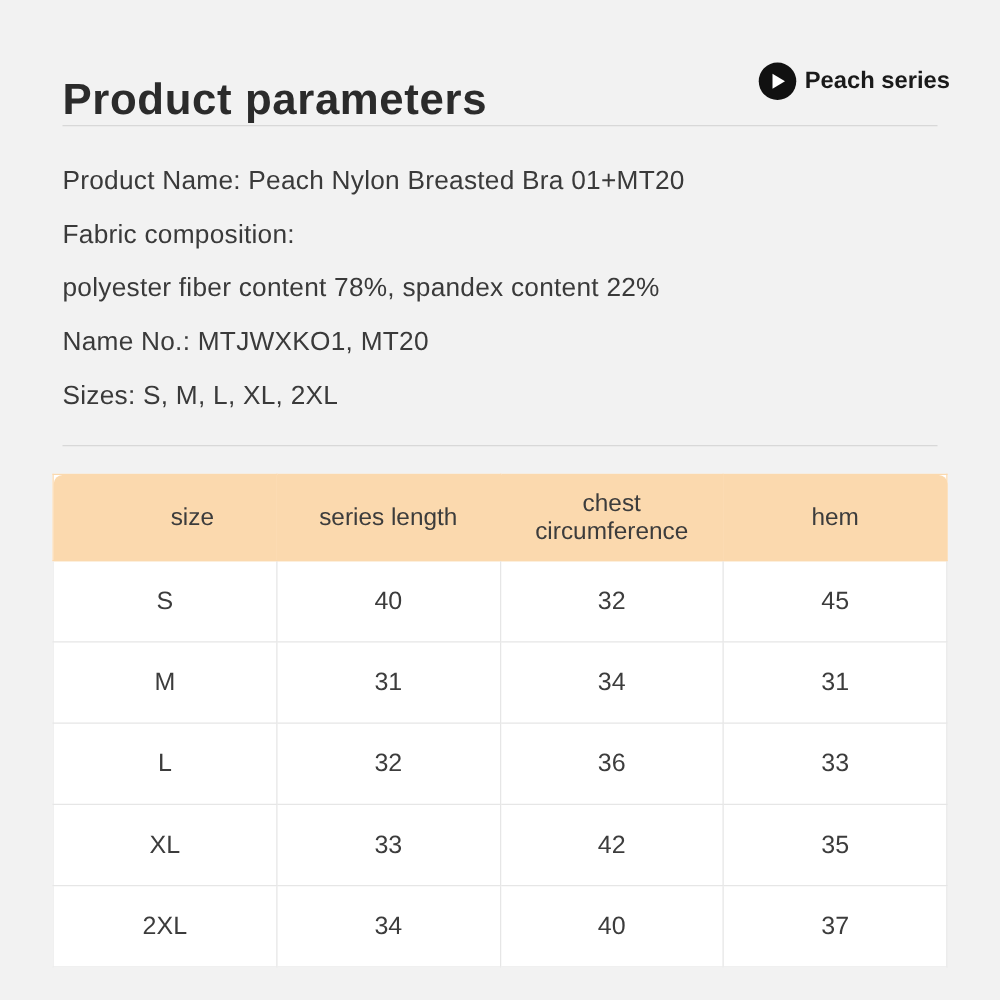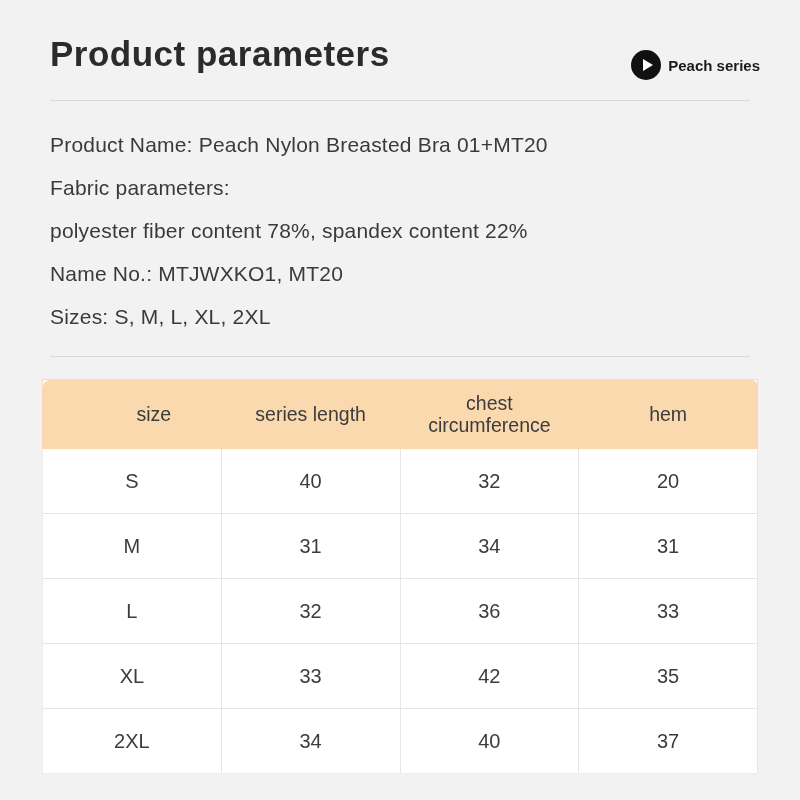--- a/index.html
+++ b/index.html
@@ -18,21 +18,21 @@
     position: relative;
     width: 800px;
     height: 800px;
     box-sizing: border-box;
     padding: 0 40px;
   }
   .header {
     position: relative;
     height: 100px;
     display: flex;
-    align-items: center;
+    align-items: flex-end;
   }
   .title {
     font-size: 35px;
     font-weight: bold;
     color: #2b2b2b;
     letter-spacing: 0.5px;
     margin-left: 10px;
     margin-top: 8px;
   }
   .series-badge {
@@ -54,21 +54,21 @@
   }
   .play-tri {
     width: 0;
     height: 0;
     border-left: 10px solid #ffffff;
     border-top: 6px solid transparent;
     border-bottom: 6px solid transparent;
     margin-left: 3px;
   }
   .series-text {
-    font-size: 15px;
+    font-size: 19px;
     font-weight: bold;
     color: #1a1a1a;
   }
   .divider {
     height: 1px;
     background: #d8d8d8;
     margin: 0 10px;
   }
   .info-block {
     padding: 22px 10px 18px 10px;
@@ -137,21 +137,21 @@
         <span class="play-tri"></span>
       </span>
       <span class="series-text">Peach series</span>
     </div>
   </div>
 
   <div class="divider"></div>
 
   <div class="info-block">
     <div class="info-line">Product Name: Peach Nylon Breasted Bra 01+MT20</div>
-    <div class="info-line">Fabric parameters:</div>
+    <div class="info-line">Fabric composition:</div>
     <div class="info-line">polyester fiber content 78%, spandex content 22%</div>
     <div class="info-line">Name No.: MTJWXKO1, MT20</div>
     <div class="info-line">Sizes: S, M, L, XL, 2XL</div>
   </div>
 
   <div class="divider"></div>
 
   <div class="table-wrap">
     <table class="size-table">
       <thead>
@@ -160,21 +160,21 @@
           <th>series length</th>
           <th>chest circumference</th>
           <th>hem</th>
         </tr>
       </thead>
       <tbody>
         <tr>
           <td>S</td>
           <td>40</td>
           <td>32</td>
-          <td>20</td>
+          <td>45</td>
         </tr>
         <tr>
           <td>M</td>
           <td>31</td>
           <td>34</td>
           <td>31</td>
         </tr>
         <tr>
           <td>L</td>
           <td>32</td>

